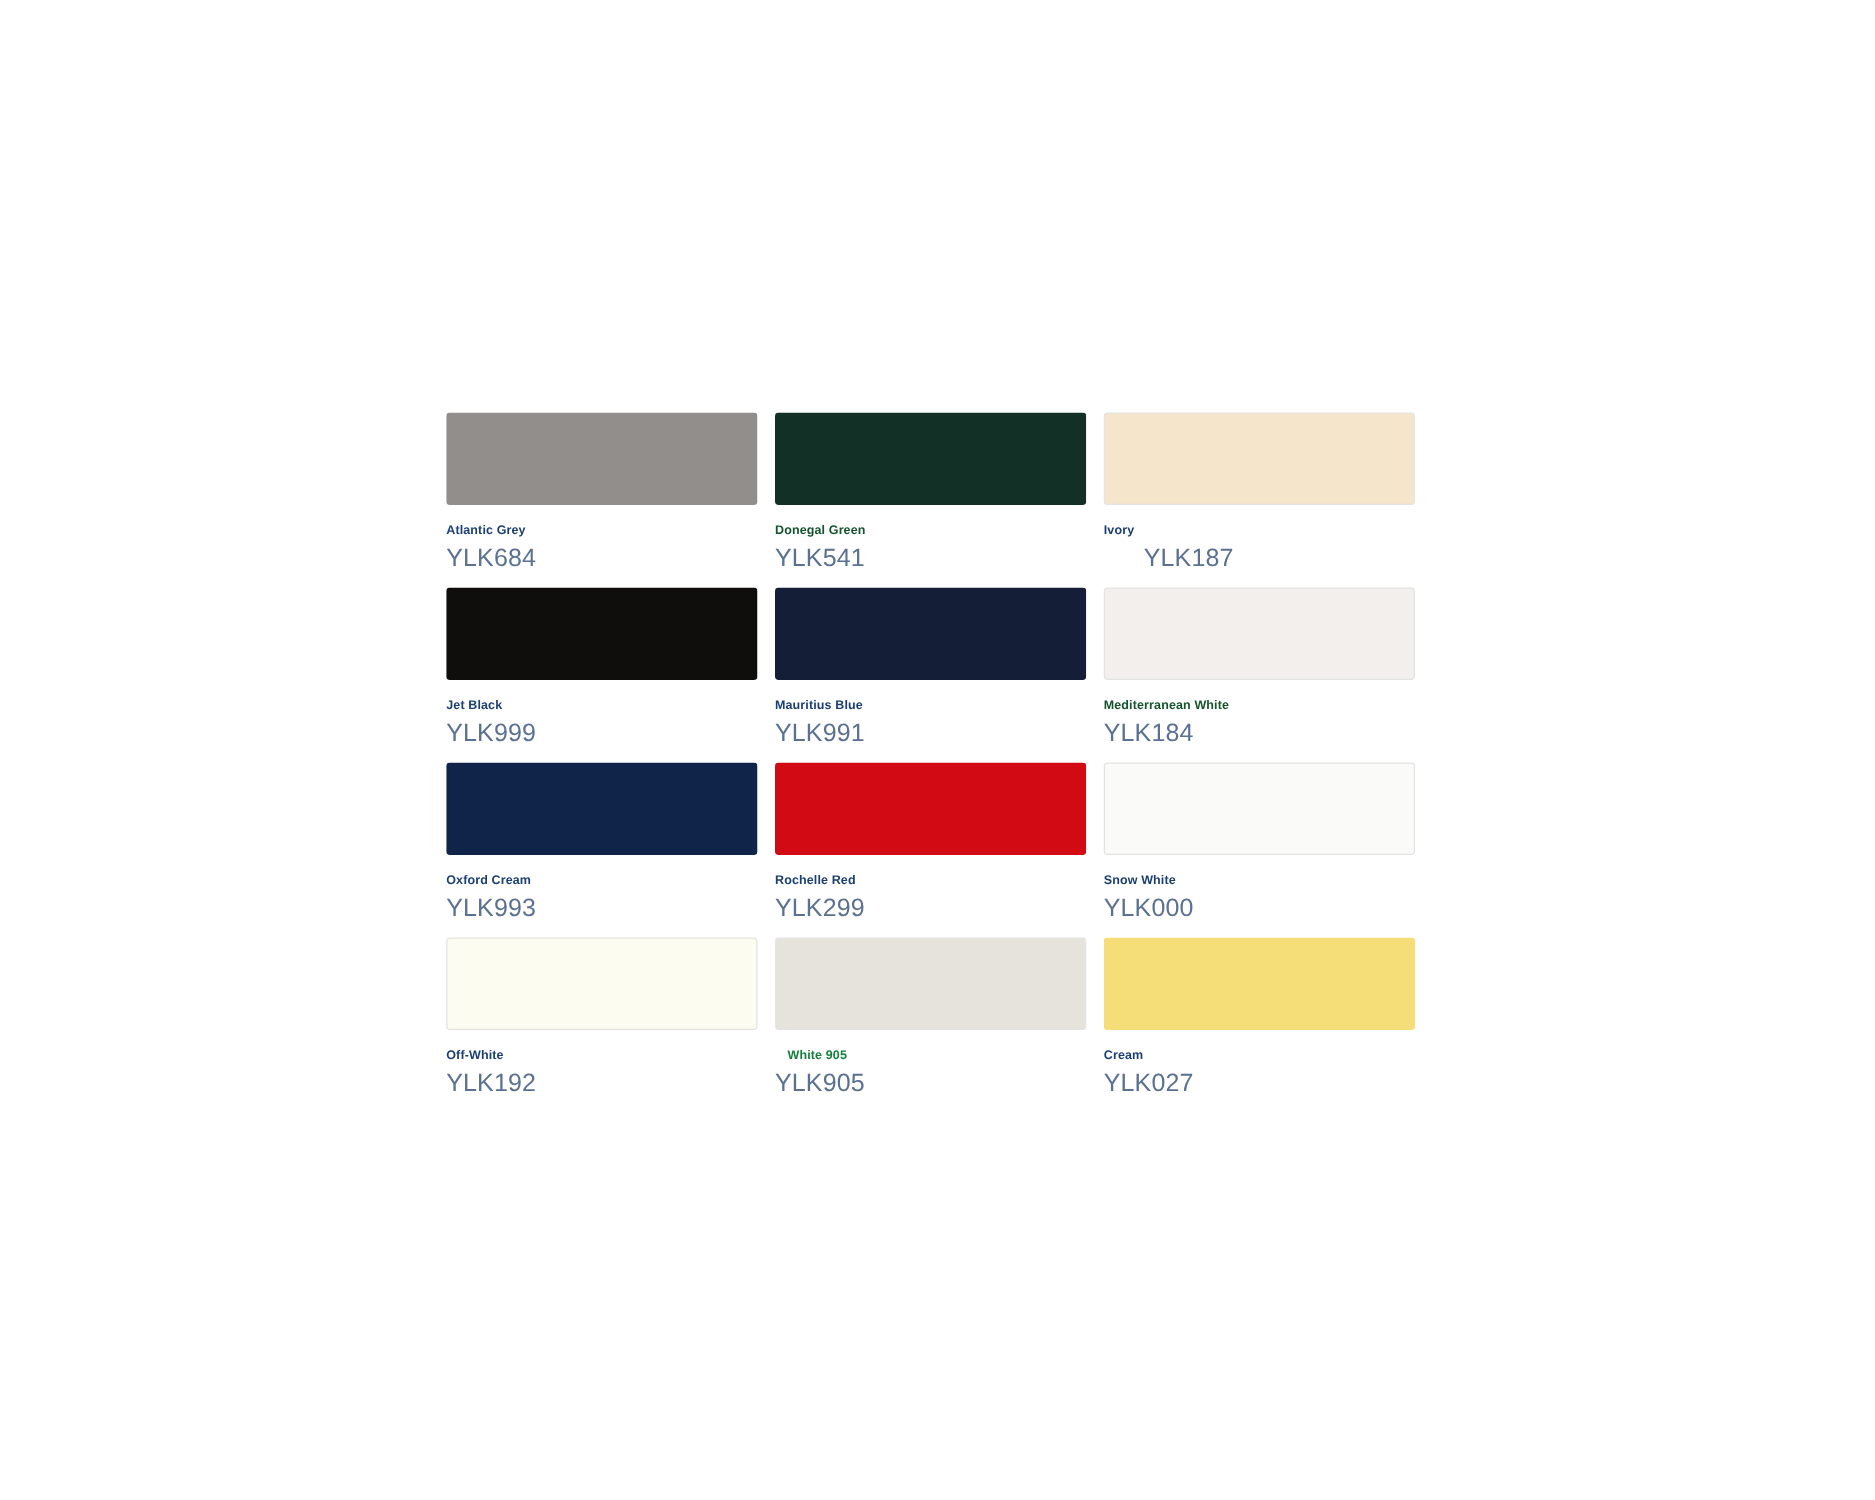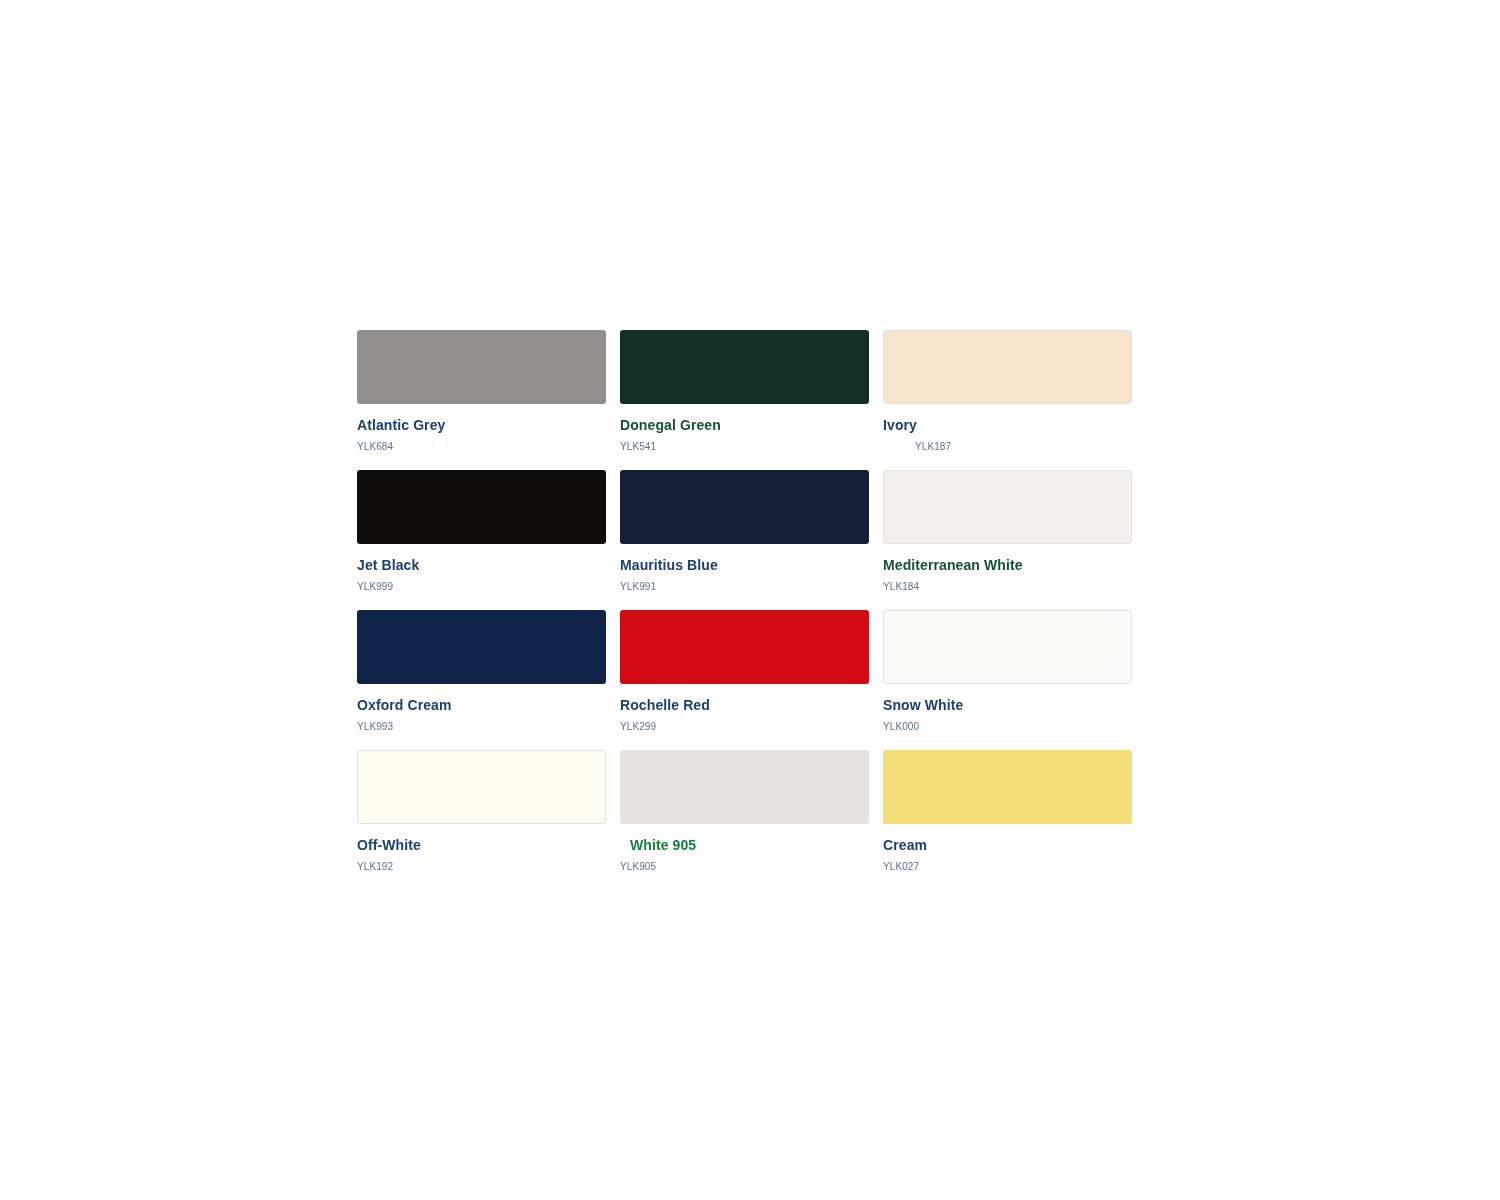--- a/index.html
+++ b/index.html
@@ -51,30 +51,30 @@
   
   .swatch-chip.bordered {
     border: 1px solid #e3e3e1;
   }
 
   .swatch-meta {
     padding-top: 11px;
   }
 
   .swatch-name {
-    font-size: 14px;
+    font-size: 10px;
     font-weight: bold;
     color: #1b3f72;
     line-height: 20px;
     letter-spacing: 0.1px;
     white-space: nowrap;
   }
 
   .swatch-code {
-    font-size: 10px;
+    font-size: 20px;
     font-weight: normal;
     color: #5b7191;
     line-height: 20px;
     letter-spacing: 0.1px;
     padding-top: 2px;
     white-space: nowrap;
   }
 </style>
 </head>
 <body>

